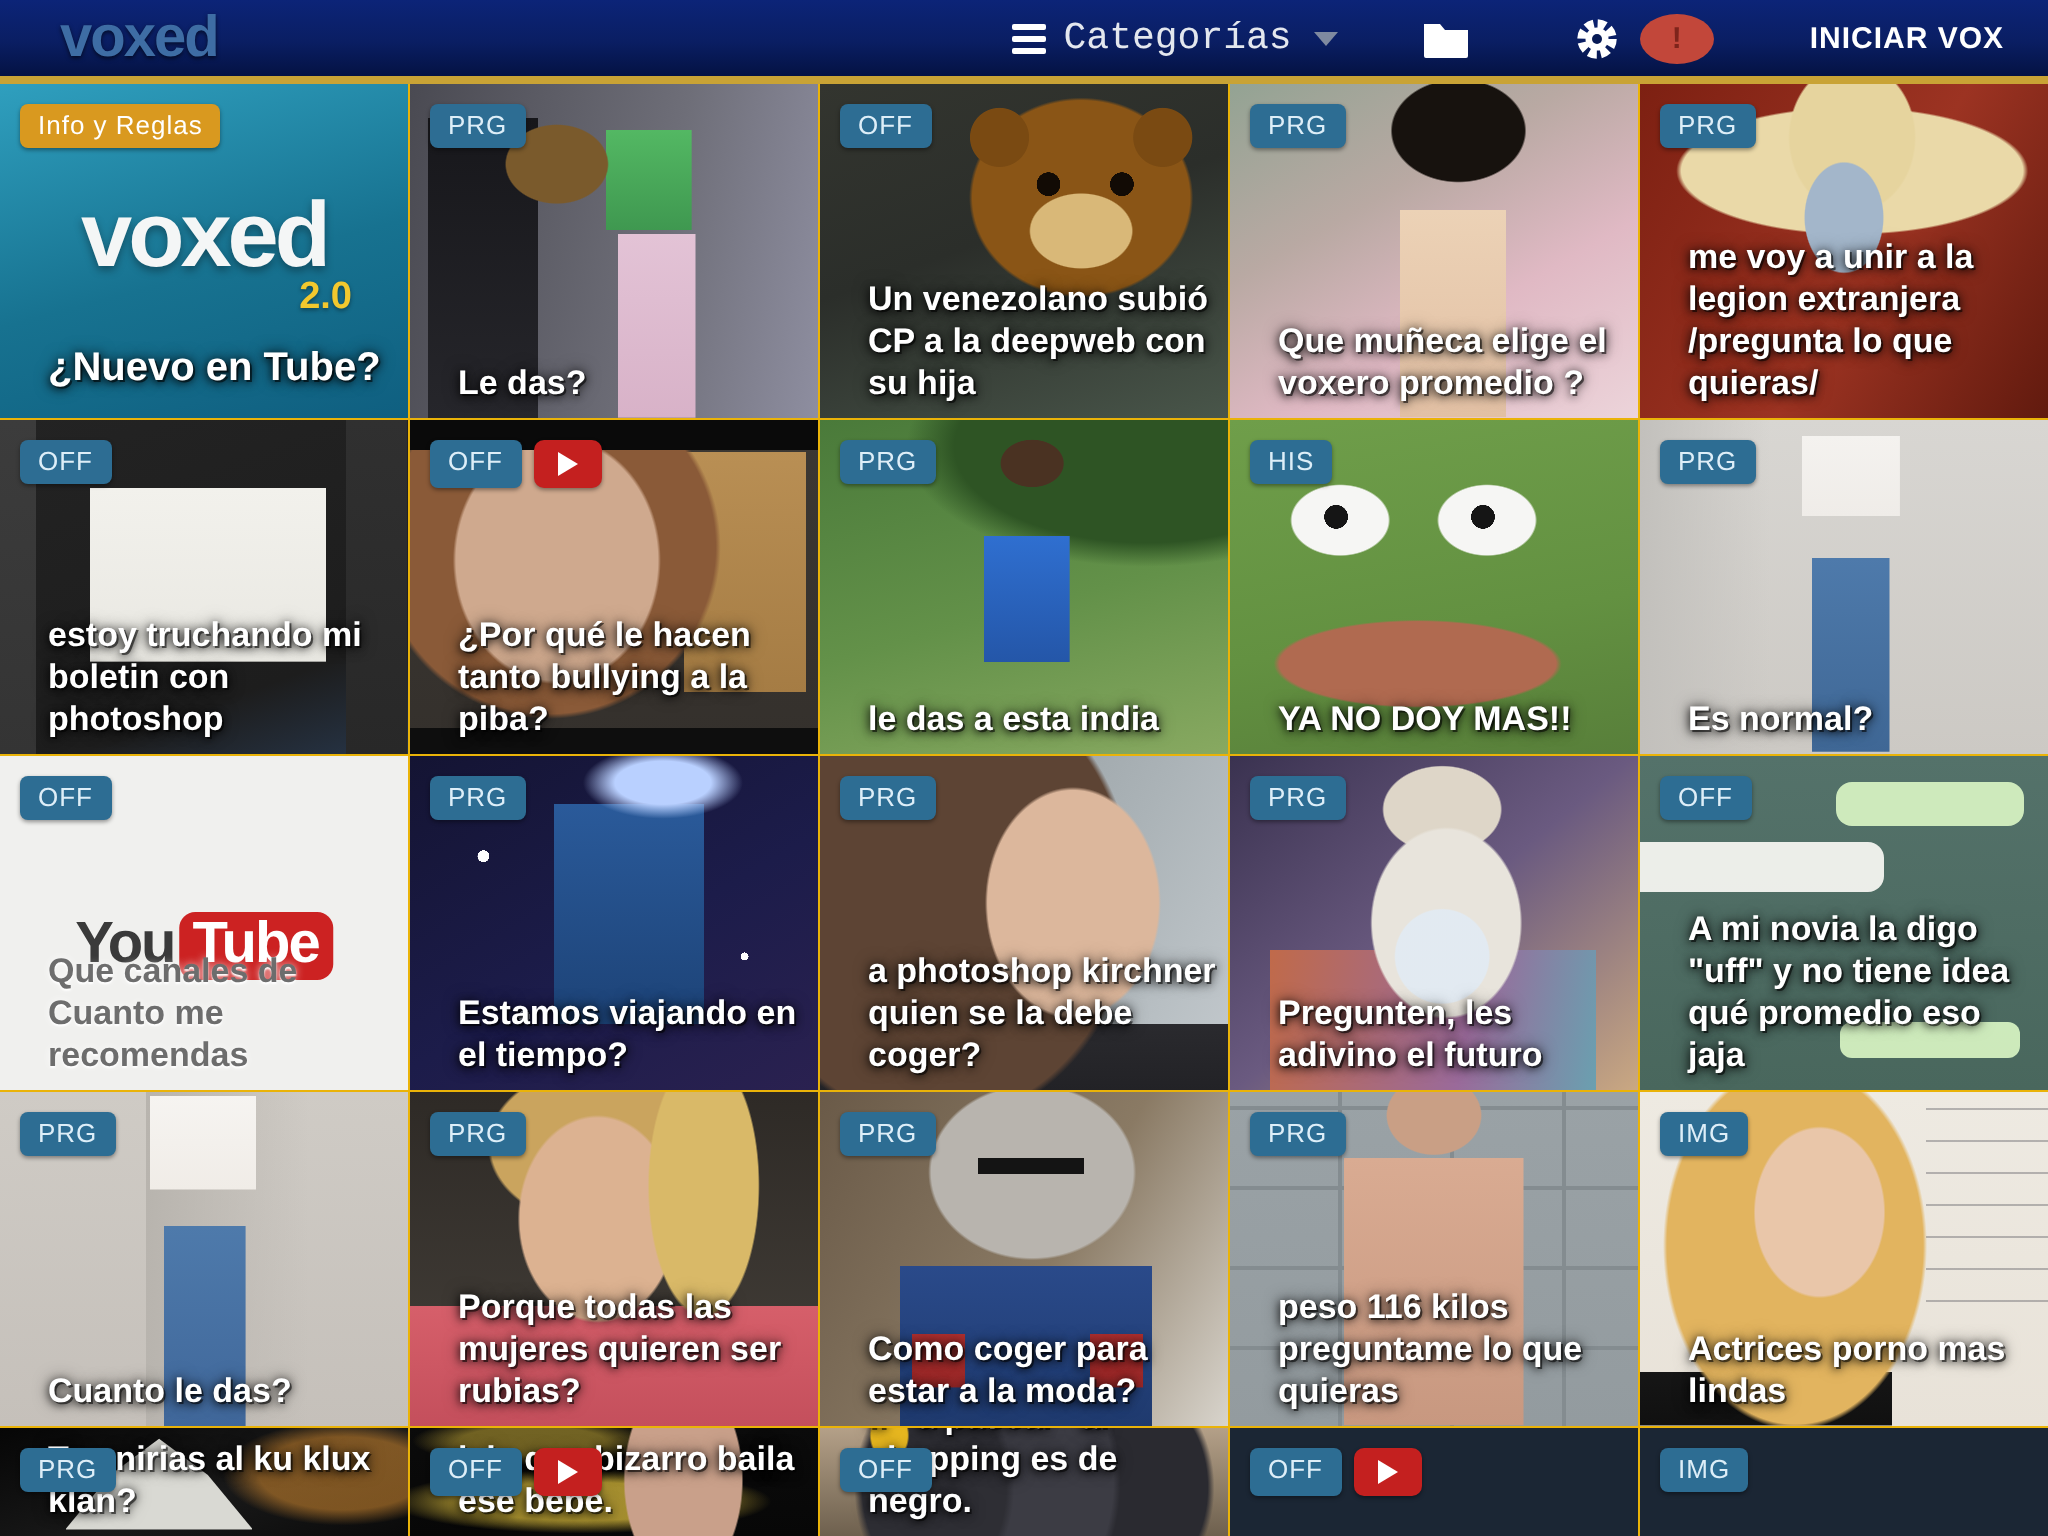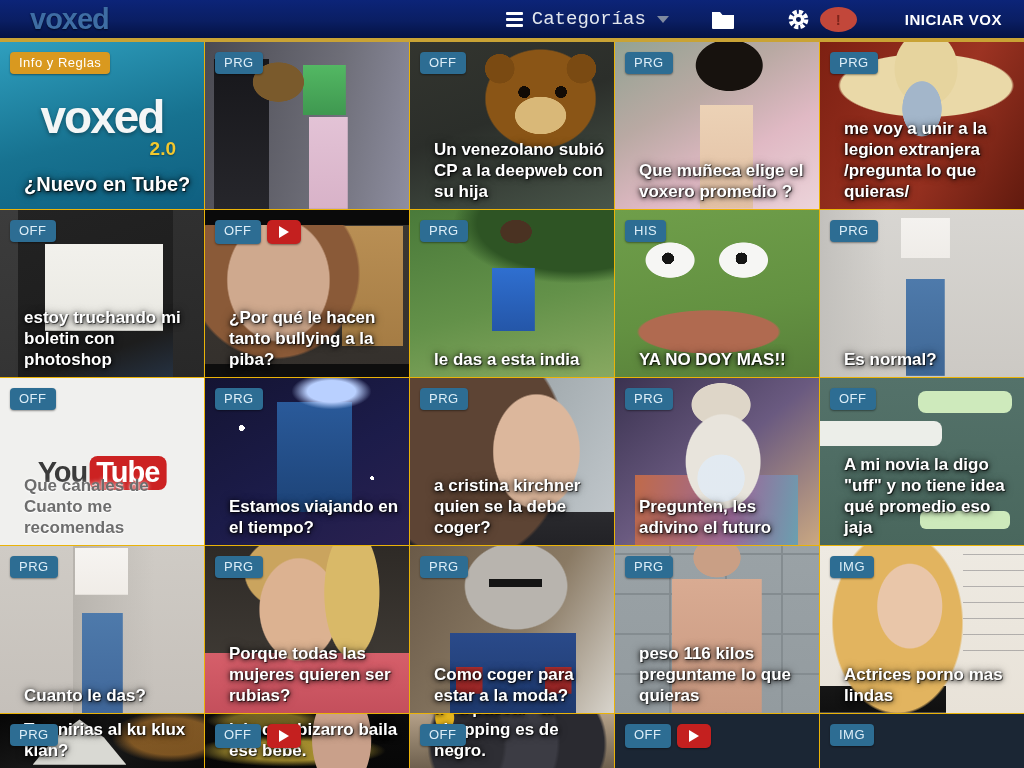--- a/index.html
+++ b/index.html
@@ -280,20 +280,21 @@
     </div>
 
     <div class="tile-title">¿Nuevo en Tube?</div>
   </article>
     <article class="tile img-bus">
     <div class="badge-row">
       <span class="badge">PRG</span>
 
     </div>
 
+    <div class="tile-title">Le das?</div>
   </article>
     <article class="tile img-pedobear">
     <div class="badge-row">
       <span class="badge">OFF</span>
 
     </div>
 
     <div class="tile-title">Un venezolano subió CP a la deepweb con su hija</div>
   </article>
     <article class="tile img-doll">
@@ -372,21 +373,21 @@
     </div>
 
     <div class="tile-title">Estamos viajando en el tiempo?</div>
   </article>
     <article class="tile img-kirchner">
     <div class="badge-row">
       <span class="badge">PRG</span>
 
     </div>
 
-    <div class="tile-title">a cristina kirchner quien se la debe coger?</div>
+    <div class="tile-title">a photoshop kirchner quien se la debe coger?</div>
   </article>
     <article class="tile img-wizard">
     <div class="badge-row">
       <span class="badge">PRG</span>
 
     </div>
 
     <div class="tile-title">Pregunten, les adivino el futuro</div>
   </article>
     <article class="tile img-whatsapp">

